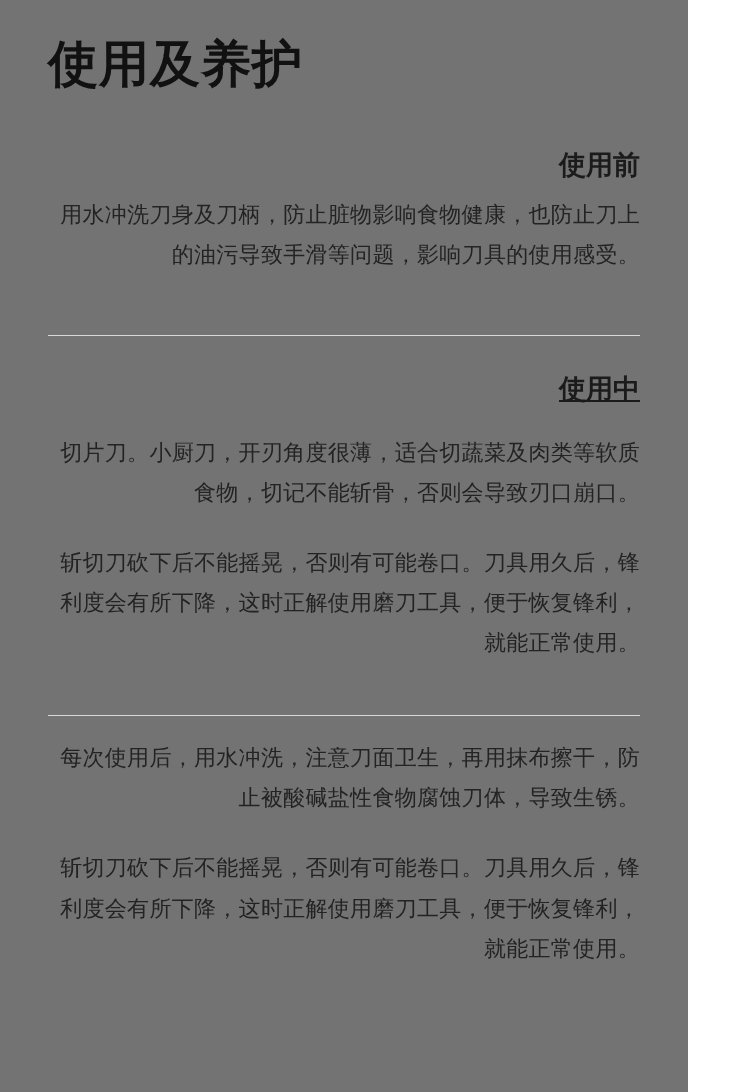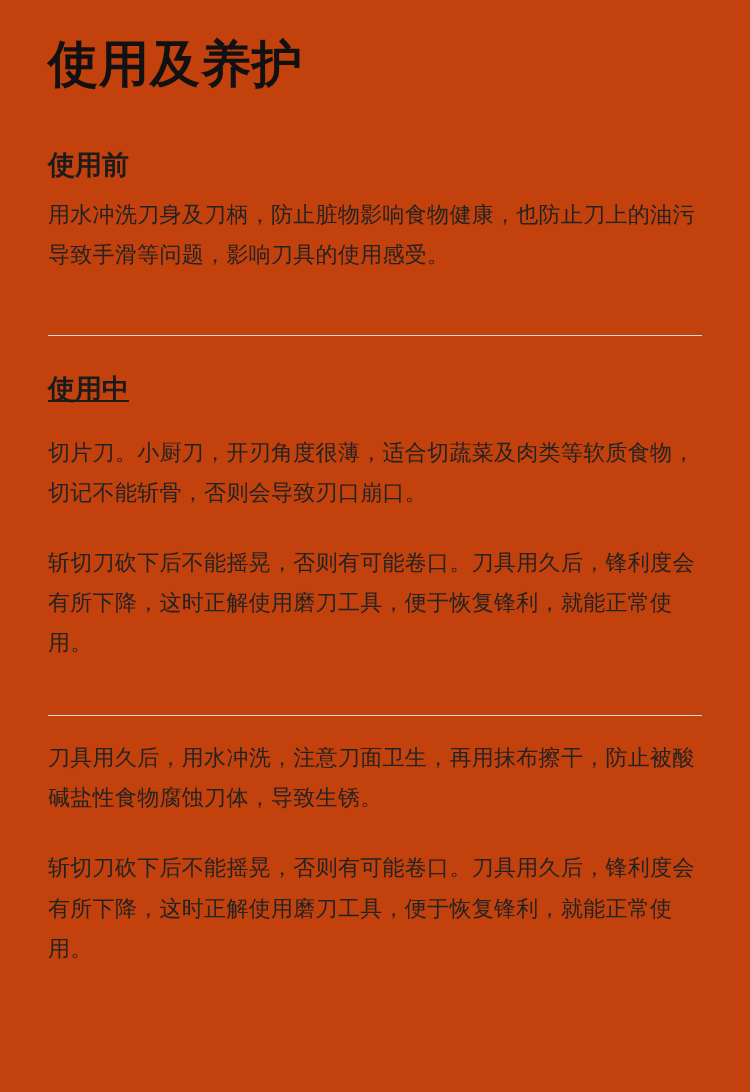--- a/index.html
+++ b/index.html
@@ -8,38 +8,39 @@
     background: #ffffff;
   }
   body {
     width: 750px;
     height: 1092px;
     font-family: "Liberation Sans", "DejaVu Sans", sans-serif;
     color: #1a1a1a;
     overflow: hidden;
   }
   .page {
-    width: 750px;
+    width: 688px;
     height: 1092px;
     box-sizing: border-box;
     padding: 0 48px;
     position: relative;
-    background: #c2410c;
+    background: #737373;
   }
   .doc-title {
     font-size: 50px;
     font-weight: 700;
     letter-spacing: 1px;
     line-height: 1.2;
     margin: 0;
     padding-top: 34px;
     color: #111111;
   }
   .section {
     margin-top: 0;
+    text-align: right;
   }
   .section-heading {
     font-size: 27px;
     font-weight: 700;
     color: #1b1b1b;
     margin: 0;
     line-height: 1.3;
   }
   .sec-1 .section-heading { padding-top: 54px; }
   .sec-2 .section-heading { padding-top: 36px; text-decoration: underline; }
@@ -84,17 +85,17 @@
 
   <div class="section sec-2">
     <h2 class="section-heading">使用中</h2>
     <p class="para">切片刀。小厨刀，开刃角度很薄，适合切蔬菜及肉类等软质食物，切记不能斩骨，否则会导致刃口崩口。</p>
     <p class="para">斩切刀砍下后不能摇晃，否则有可能卷口。刀具用久后，锋利度会有所下降，这时正解使用磨刀工具，便于恢复锋利，就能正常使用。</p>
   </div>
 
   <hr class="divider div-2">
 
   <div class="section sec-3">
-    <p class="para">刀具用久后，用水冲洗，注意刀面卫生，再用抹布擦干，防止被酸碱盐性食物腐蚀刀体，导致生锈。</p>
+    <p class="para">每次使用后，用水冲洗，注意刀面卫生，再用抹布擦干，防止被酸碱盐性食物腐蚀刀体，导致生锈。</p>
     <p class="para">斩切刀砍下后不能摇晃，否则有可能卷口。刀具用久后，锋利度会有所下降，这时正解使用磨刀工具，便于恢复锋利，就能正常使用。</p>
   </div>
 
 </div>
 
 </body></html>

